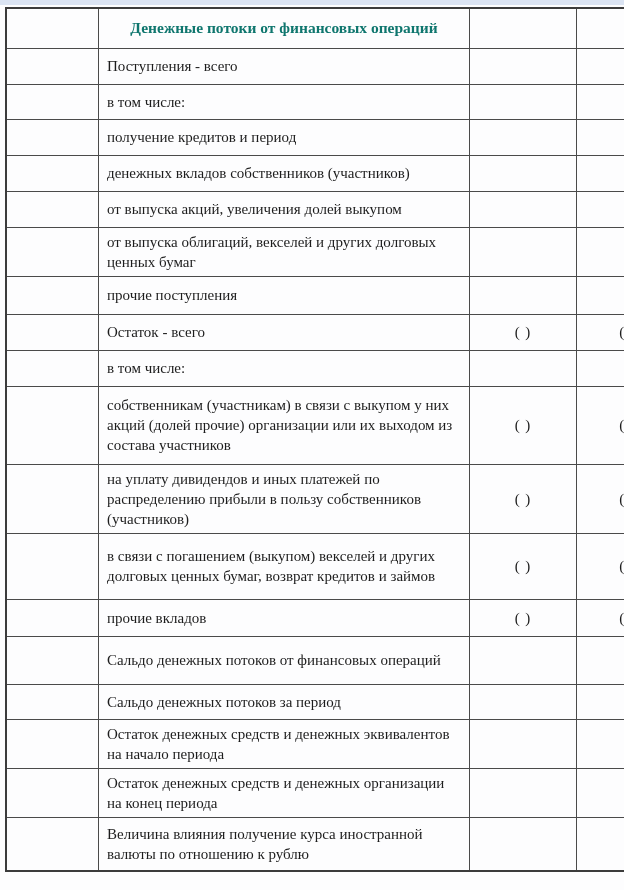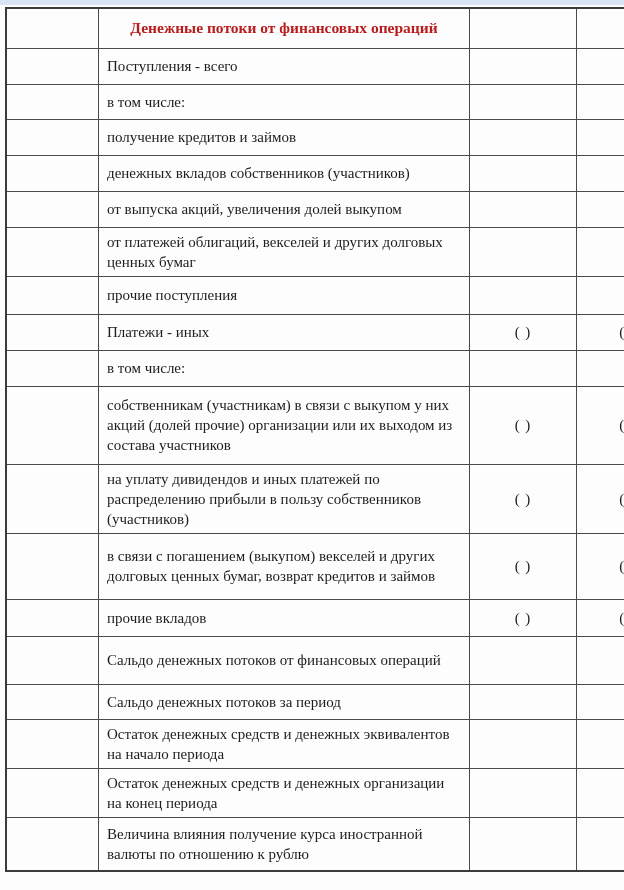--- a/index.html
+++ b/index.html
@@ -46,21 +46,21 @@
     text-align: center;
     vertical-align: top;
     padding-top: 8px;
     color: #2e2e2e;
     letter-spacing: 1px;
   }
   tr.hdr td {
     font-weight: bold;
     text-align: center;
     font-size: 15.5px;
-    color: #b91c1c;
+    color: #0f766e;
   }
   
   .h40 { height: 40px; } .h36 { height: 36px; } .h35 { height: 35px; }
   .h48 { height: 48px; } .h38 { height: 38px; } .h78 { height: 78px; }
   .h68 { height: 68px; } .h66 { height: 66px; } .h37 { height: 37px; }
   .h54 { height: 54px; }
 </style>
 </head>
 <body>
 
@@ -85,56 +85,56 @@
 
     <tr class="h35">
       <td class="c1"></td>
       <td class="c2">в том числе:</td>
       <td class="c3 val"></td>
       <td class="c4 val"></td>
     </tr>
 
     <tr class="h36">
       <td class="c1"></td>
-      <td class="c2">получение кредитов и займов</td>
+      <td class="c2">получение кредитов и период</td>
       <td class="c3 val"></td>
       <td class="c4 val"></td>
     </tr>
 
     <tr class="h36">
       <td class="c1"></td>
       <td class="c2">денежных вкладов собственников (участников)</td>
       <td class="c3 val"></td>
       <td class="c4 val"></td>
     </tr>
 
     <tr class="h36">
       <td class="c1"></td>
       <td class="c2">от выпуска акций, увеличения долей выкупом</td>
       <td class="c3 val"></td>
       <td class="c4 val"></td>
     </tr>
 
     <tr class="h48">
       <td class="c1"></td>
-      <td class="c2">от платежей облигаций, векселей и других долговых ценных бумаг</td>
+      <td class="c2">от выпуска облигаций, векселей и других долговых ценных бумаг</td>
       <td class="c3 val"></td>
       <td class="c4 val"></td>
     </tr>
 
     <tr class="h38">
       <td class="c1"></td>
       <td class="c2">прочие поступления</td>
       <td class="c3 val"></td>
       <td class="c4 val"></td>
     </tr>
 
     <tr class="h36">
       <td class="c1"></td>
-      <td class="c2">Платежи - иных</td>
+      <td class="c2">Остаток - всего</td>
       <td class="c3 val">( )</td>
       <td class="c4 val">( )</td>
     </tr>
 
     <tr class="h36">
       <td class="c1"></td>
       <td class="c2">в том числе:</td>
       <td class="c3 val"></td>
       <td class="c4 val"></td>
     </tr>

